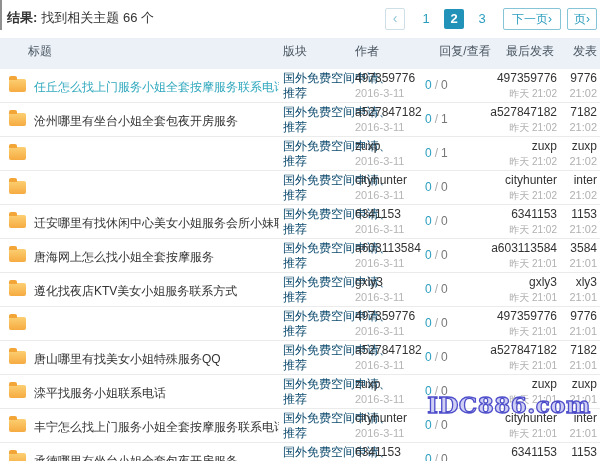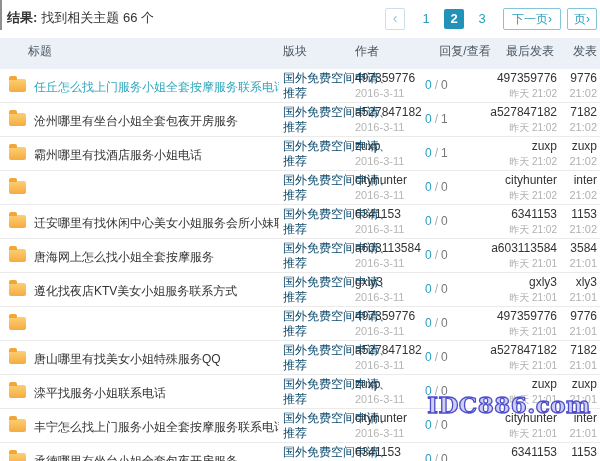--- a/index.html
+++ b/index.html
@@ -153,21 +153,20 @@
       <span class="time">昨天 21:02</span>
     </div>
     <div class="cell-dup">
       <span class="name">7182</span>
       <span class="time">21:02</span>
     </div>
   </div>
 
   <div class="row">
     <span class="folder-icon"></span>
-    <a class="cell-title">霸州哪里有找酒店服务小姐电话</a>
     <div class="cell-forum">
       <span>国外免费空间申请、</span><br>
       <span>推荐</span>
     </div>
     <div class="cell-author">
       <a class="name">zuxp</a>
       <span class="date">2016-3-11</span>
     </div>
     <div class="cell-replies">
       <span class="rep">0</span><span class="sep">/</span><span class="views">1</span>

